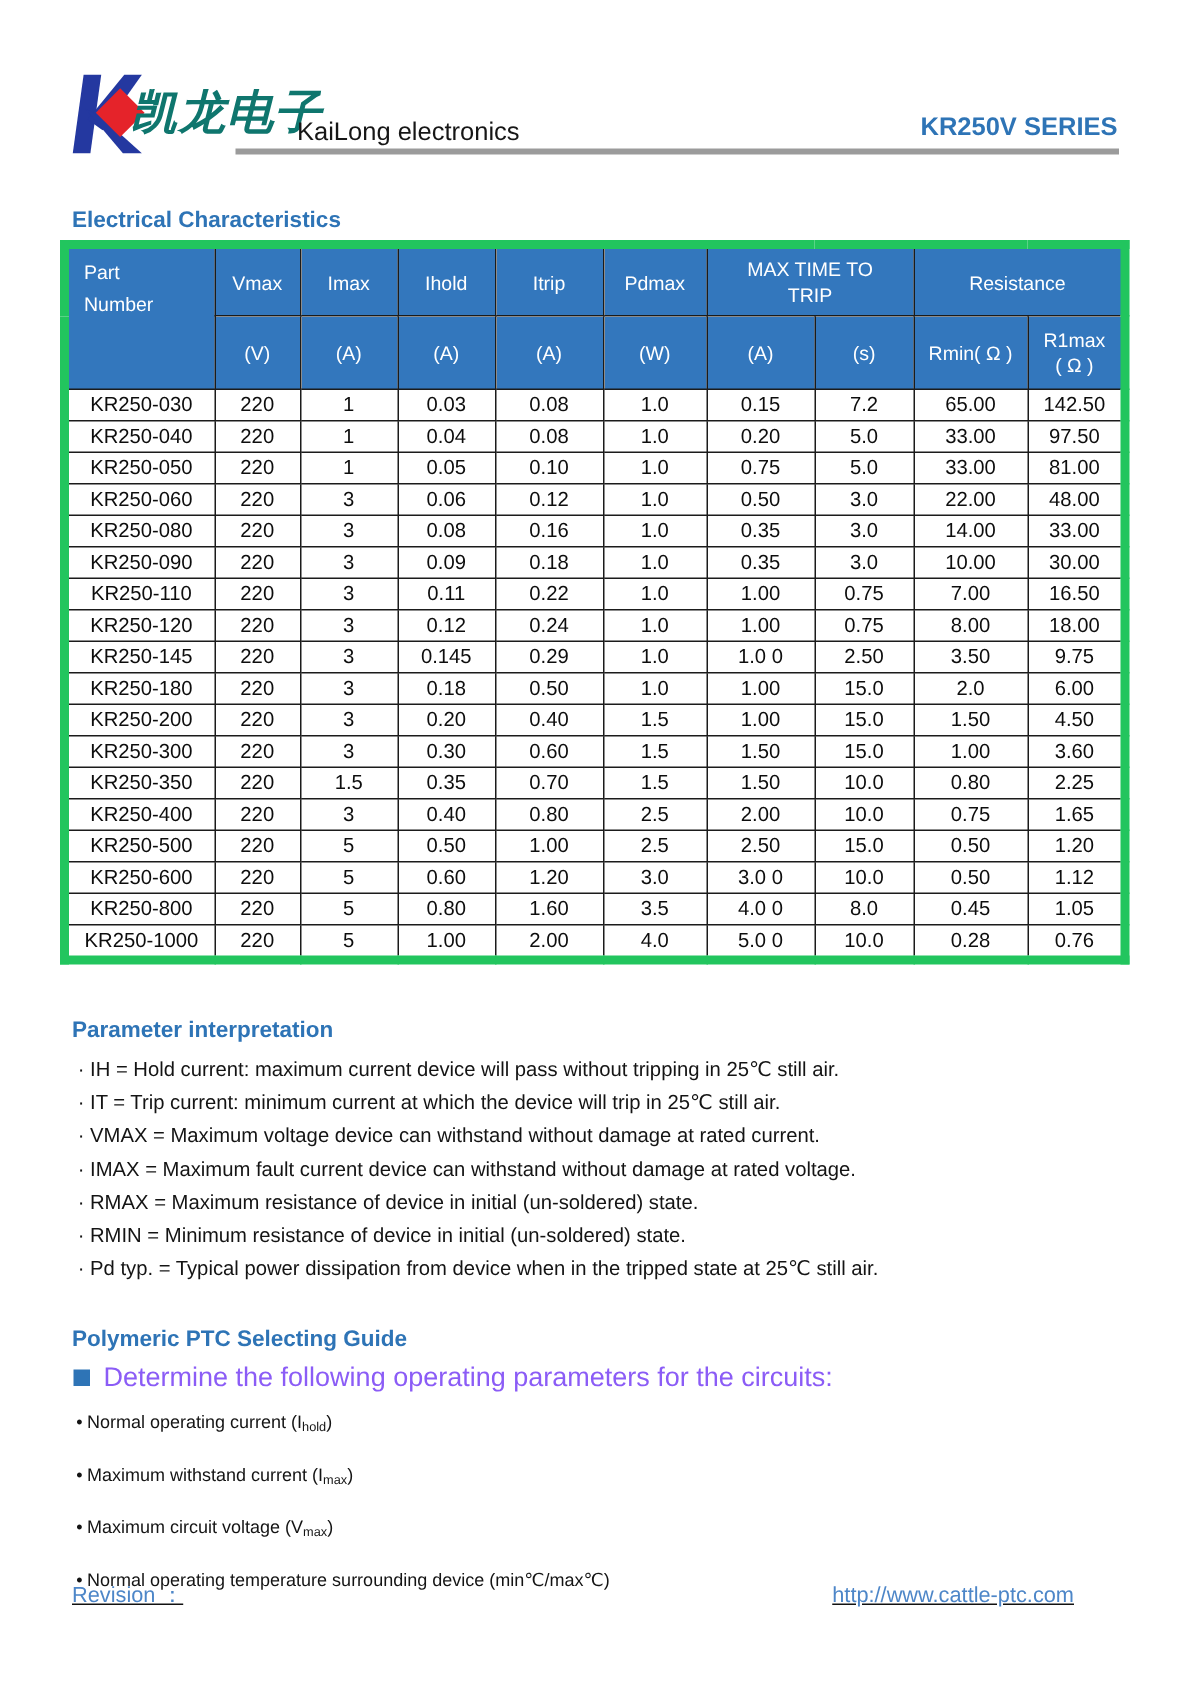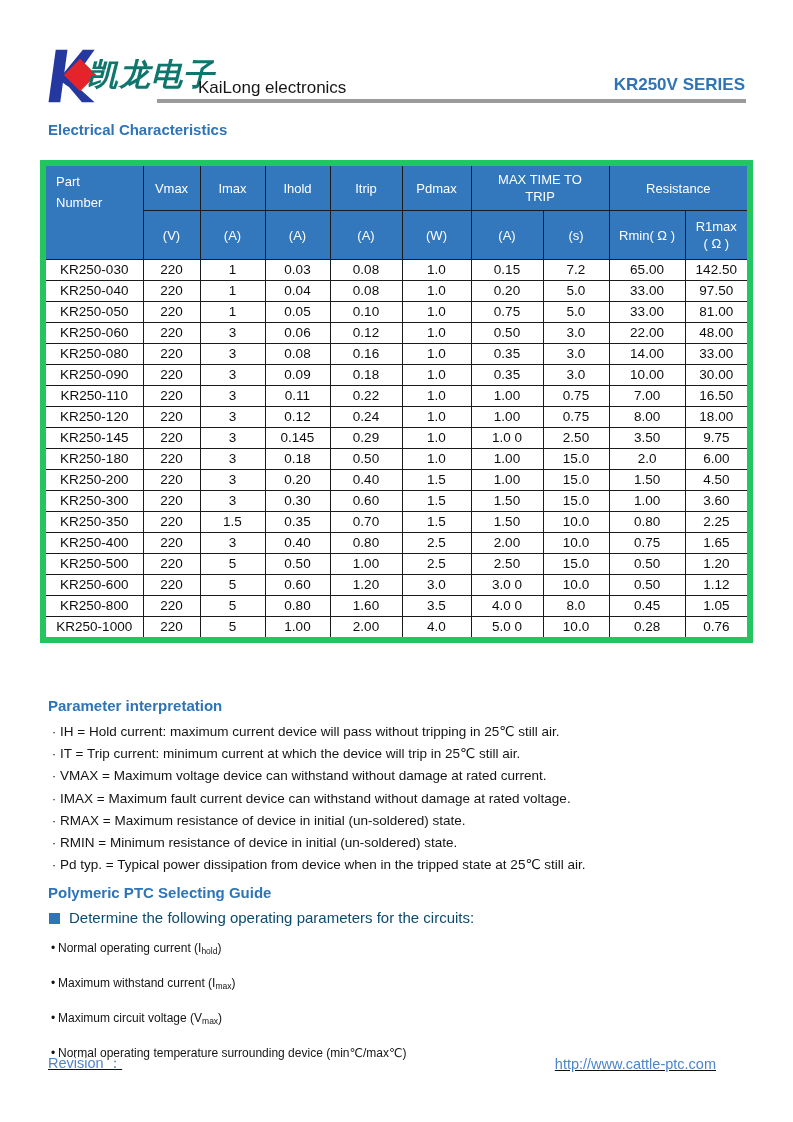--- a/index.html
+++ b/index.html
@@ -10,40 +10,40 @@
   }
   
   .logo-svg { position:absolute; left:44px; top:47px; }
   .logo-cn  { position:absolute; left:87px; top:54px; font-size:31px; font-weight:bold;
               font-style:italic; letter-spacing:1px; color:#0f766e; white-space:nowrap; }
   .logo-en  { position:absolute; left:198px; top:78px; font-size:17px; color:#161616; }
   .series   { position:absolute; right:48px; top:75px; font-size:17px; font-weight:bold; color:#2e74b6; }
   .hdr-rule { position:absolute; left:157px; top:99px; width:589px; height:4px; background:#9b9b9b; }
   
   .sec-title { font-size:15px; font-weight:bold; color:#2e74b6; }
-  .title-elec { position:absolute; left:48px; top:121px; }
+  .title-elec { position:absolute; left:48px; top:138px; }
   
   .tbl-wrap { position:absolute; left:40px; top:160px; }
   table { border-collapse:collapse; table-layout:fixed; width:707px; border:6px solid #22c55e; }
   th, td { border:1px solid #1b1b1b; overflow:hidden; }
   thead th { background:#3377bd; color:#ffffff; font-weight:normal; font-size:13px;
              white-space:pre-line; text-align:center; vertical-align:middle; line-height:17px; }
   thead tr.r1 th { height:42px; }
   thead tr.r2 th { height:46px; }
   th.part-hdr { text-align:left; vertical-align:top; padding:5px 0 0 10px; line-height:21px; }
   tbody td { height:20px; line-height:20px; padding:0; text-align:center;
              font-size:13.5px; color:#0d0d0d; white-space:nowrap; }
   
-  .param { position:absolute; left:48px; top:678px; width:700px;margin-top:19px; }
+  .param { position:absolute; left:48px; top:678px; width:700px; }
   .param-list { margin-top:7px; }
   .param-item { font-size:13.5px; color:#141414; line-height:22.2px; }
   .dot { display:inline-block; width:12px; text-align:center; color:#141414; }
   
   .guide { position:absolute; left:48px; top:884px; width:710px; }
-  .sq-item { font-size:15px; color:#0c4a6e; line-height:20px; margin-top:7px; display:flex; align-items:center; }
+  .sq-item { font-size:18px; color:#8b5cf6; line-height:20px; margin-top:7px; display:flex; align-items:center; }
   .sq { width:11px; height:11px; background:#2e74b6; display:inline-block; margin:0 9px 0 1px; flex:0 0 auto; }
   .guide-bullets { margin:4px 0 2px 0; }
   .g-item { font-size:12px; color:#141414; line-height:32px; }
   .g-item .dot { width:10px; }
   .g-item sub { font-size:8.5px; vertical-align:-2px; letter-spacing:0; }
   
   .footer { position:absolute; left:48px; top:1054px; width:668px;
             display:flex; justify-content:space-between; align-items:center;text-decoration:underline; }
   .footer .rev { font-size:14.5px; color:#4d86c8; }
   .footer .url { font-size:14.5px; color:#4d86c8; text-decoration:none; }

